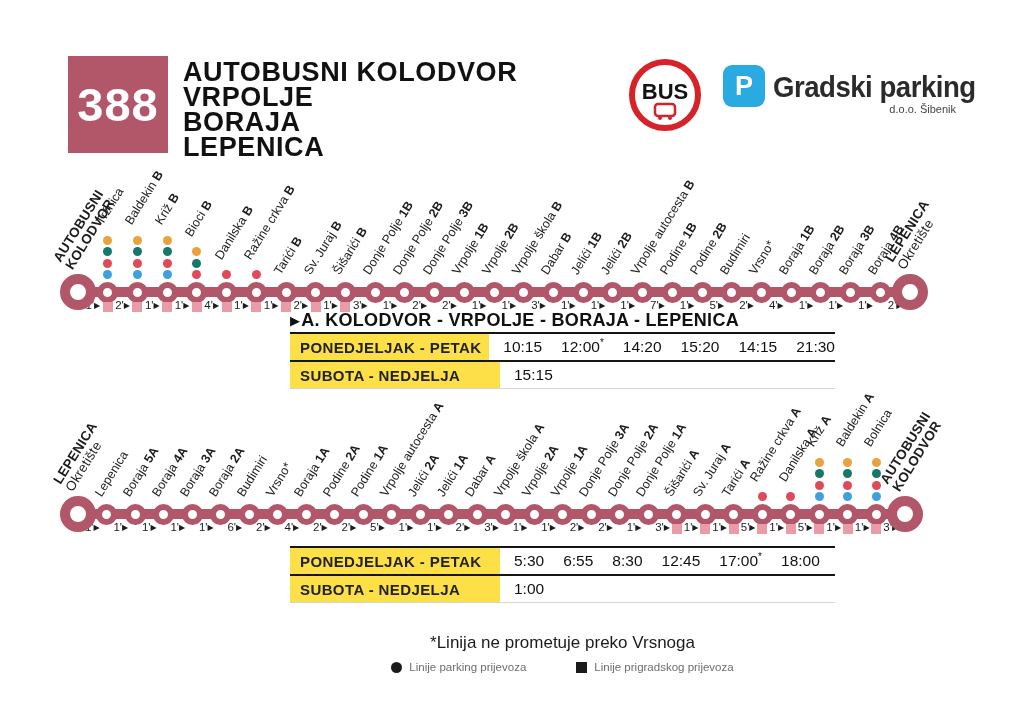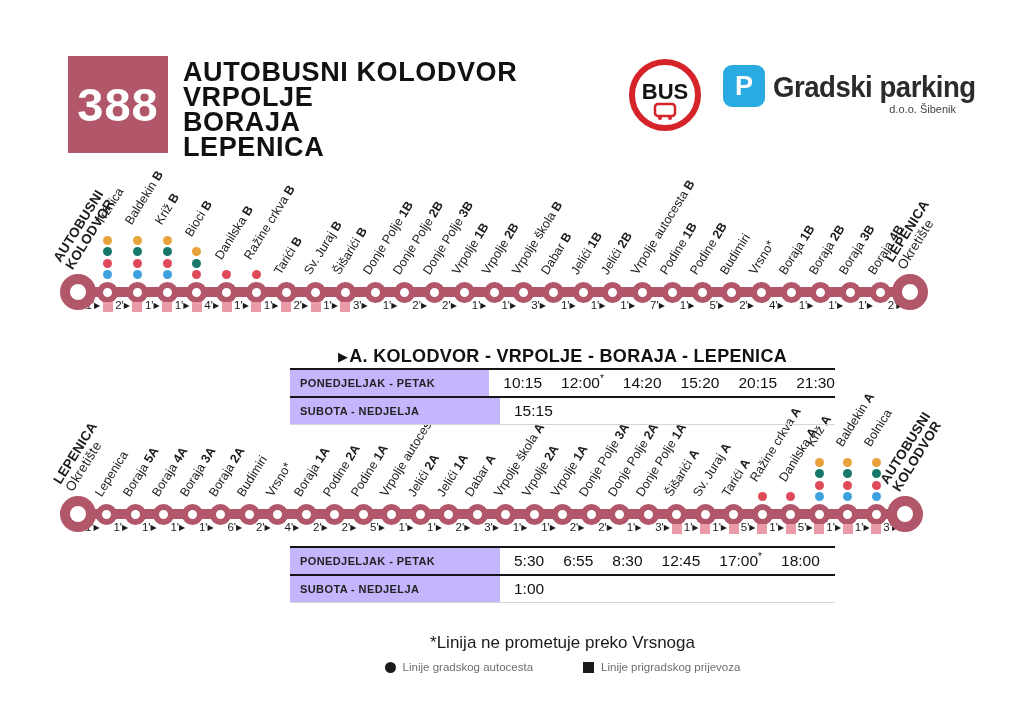--- a/index.html
+++ b/index.html
@@ -30,22 +30,22 @@
   .rl-dot{position:absolute;width:9px;height:9px;border-radius:50%;}
   .rl-sq{position:absolute;width:10px;height:10px;background:#eb9aa8;}
   .rl-time{position:absolute;font-size:11.5px;width:30px;text-align:center;white-space:nowrap;color:#1c1c1c;}
   .rl-time .arr{font-size:8px;vertical-align:1px;}
   
   .tt{position:absolute;left:290px;width:545px;}
   .tt-title{font-weight:bold;font-size:18px;letter-spacing:.3px;color:#111;height:22px;}
   .tt-title .tri{font-size:13px;margin-right:1px;vertical-align:1px;}
   .tt-row{display:flex;align-items:stretch;height:26px;border-top:2.5px solid #151515;}
   .tt-row.last{border-bottom:1px solid #d5d5d5;}
-  .tt-label{width:210px;background:#c4b5fd;display:flex;align-items:center;padding-left:10px;
-    font-weight:bold;font-size:11px;letter-spacing:.4px;box-sizing:border-box;color:#222;}
+  .tt-label{width:210px;background:#fde047;display:flex;align-items:center;padding-left:10px;
+    font-weight:bold;font-size:15px;letter-spacing:.4px;box-sizing:border-box;color:#222;}
   .tt-times{display:flex;align-items:center;padding-left:14px;gap:19px;font-size:15.5px;color:#111;}
   .tt-times sup{font-size:10px;}
   
   .note{position:absolute;left:290px;top:633px;width:545px;text-align:center;font-size:17px;color:#1b1b1b;}
   .legend{position:absolute;left:290px;top:661px;width:545px;display:flex;justify-content:center;gap:50px;color:#6e6e6e;font-size:11.5px;}
   .legend-item{display:flex;align-items:center;gap:7px;}
   .legend-ic-circle{width:11px;height:11px;border-radius:50%;background:#1b1b1b;}
   .legend-ic-square{width:11px;height:11px;background:#1b1b1b;}
 </style>
 </head>
@@ -310,31 +310,31 @@
     <div class="rl-dot" style="left: 871.983px; top: 480.5px; background: rgb(224, 73, 90);"></div>
     <div class="rl-dot" style="left: 871.983px; top: 492px; background: rgb(63, 160, 224);"></div>
     <div class="rl-label" style="left: 873.483px; top: 435px;">Bolnica</div>
     <div class="rl-stop term" style="left: 887px; top: 496px;"></div>
     <div class="rl-label term" style="left: 902px; top: 466px;">
       <div>AUTOBUSNI</div>
       <div>KOLODVOR</div>
     </div>
   </div>
 
-<div class="tt" id="tt-outbound" style="top:346px;text-align:center;">
+<div class="tt" id="tt-outbound" style="top:310px;">
   <div class="tt-title"><span class="tri">▶</span><span>A. KOLODVOR - VRPOLJE - BORAJA - LEPENICA</span></div>
   <div class="tt-rows">
       <div class="tt-row">
         <div class="tt-label">PONEDJELJAK - PETAK</div>
         <div class="tt-times">
           <span>10:15</span>
           <span>12:00<sup>*</sup></span>
           <span>14:20</span>
           <span>15:20</span>
-          <span>20:15</span>
+          <span>14:15</span>
           <span>21:30</span>
         </div>
       </div>
       <div class="tt-row last">
         <div class="tt-label">SUBOTA - NEDJELJA</div>
         <div class="tt-times">
           <span>15:15</span>
         </div>
       </div>
     </div>
@@ -358,19 +358,19 @@
           <span>1:00</span>
         </div>
       </div>
     </div>
 </div>
 
 <div class="note">*Linija ne prometuje preko Vrsnoga</div>
 <div class="legend">
   <div class="legend-item">
     <div class="legend-ic-circle"></div>
-    <span>Linije gradskog autocesta</span>
+    <span>Linije parking prijevoza</span>
   </div>
   <div class="legend-item">
     <div class="legend-ic-square"></div>
     <span>Linije prigradskog prijevoza</span>
   </div>
 </div>
 
 </body></html>

